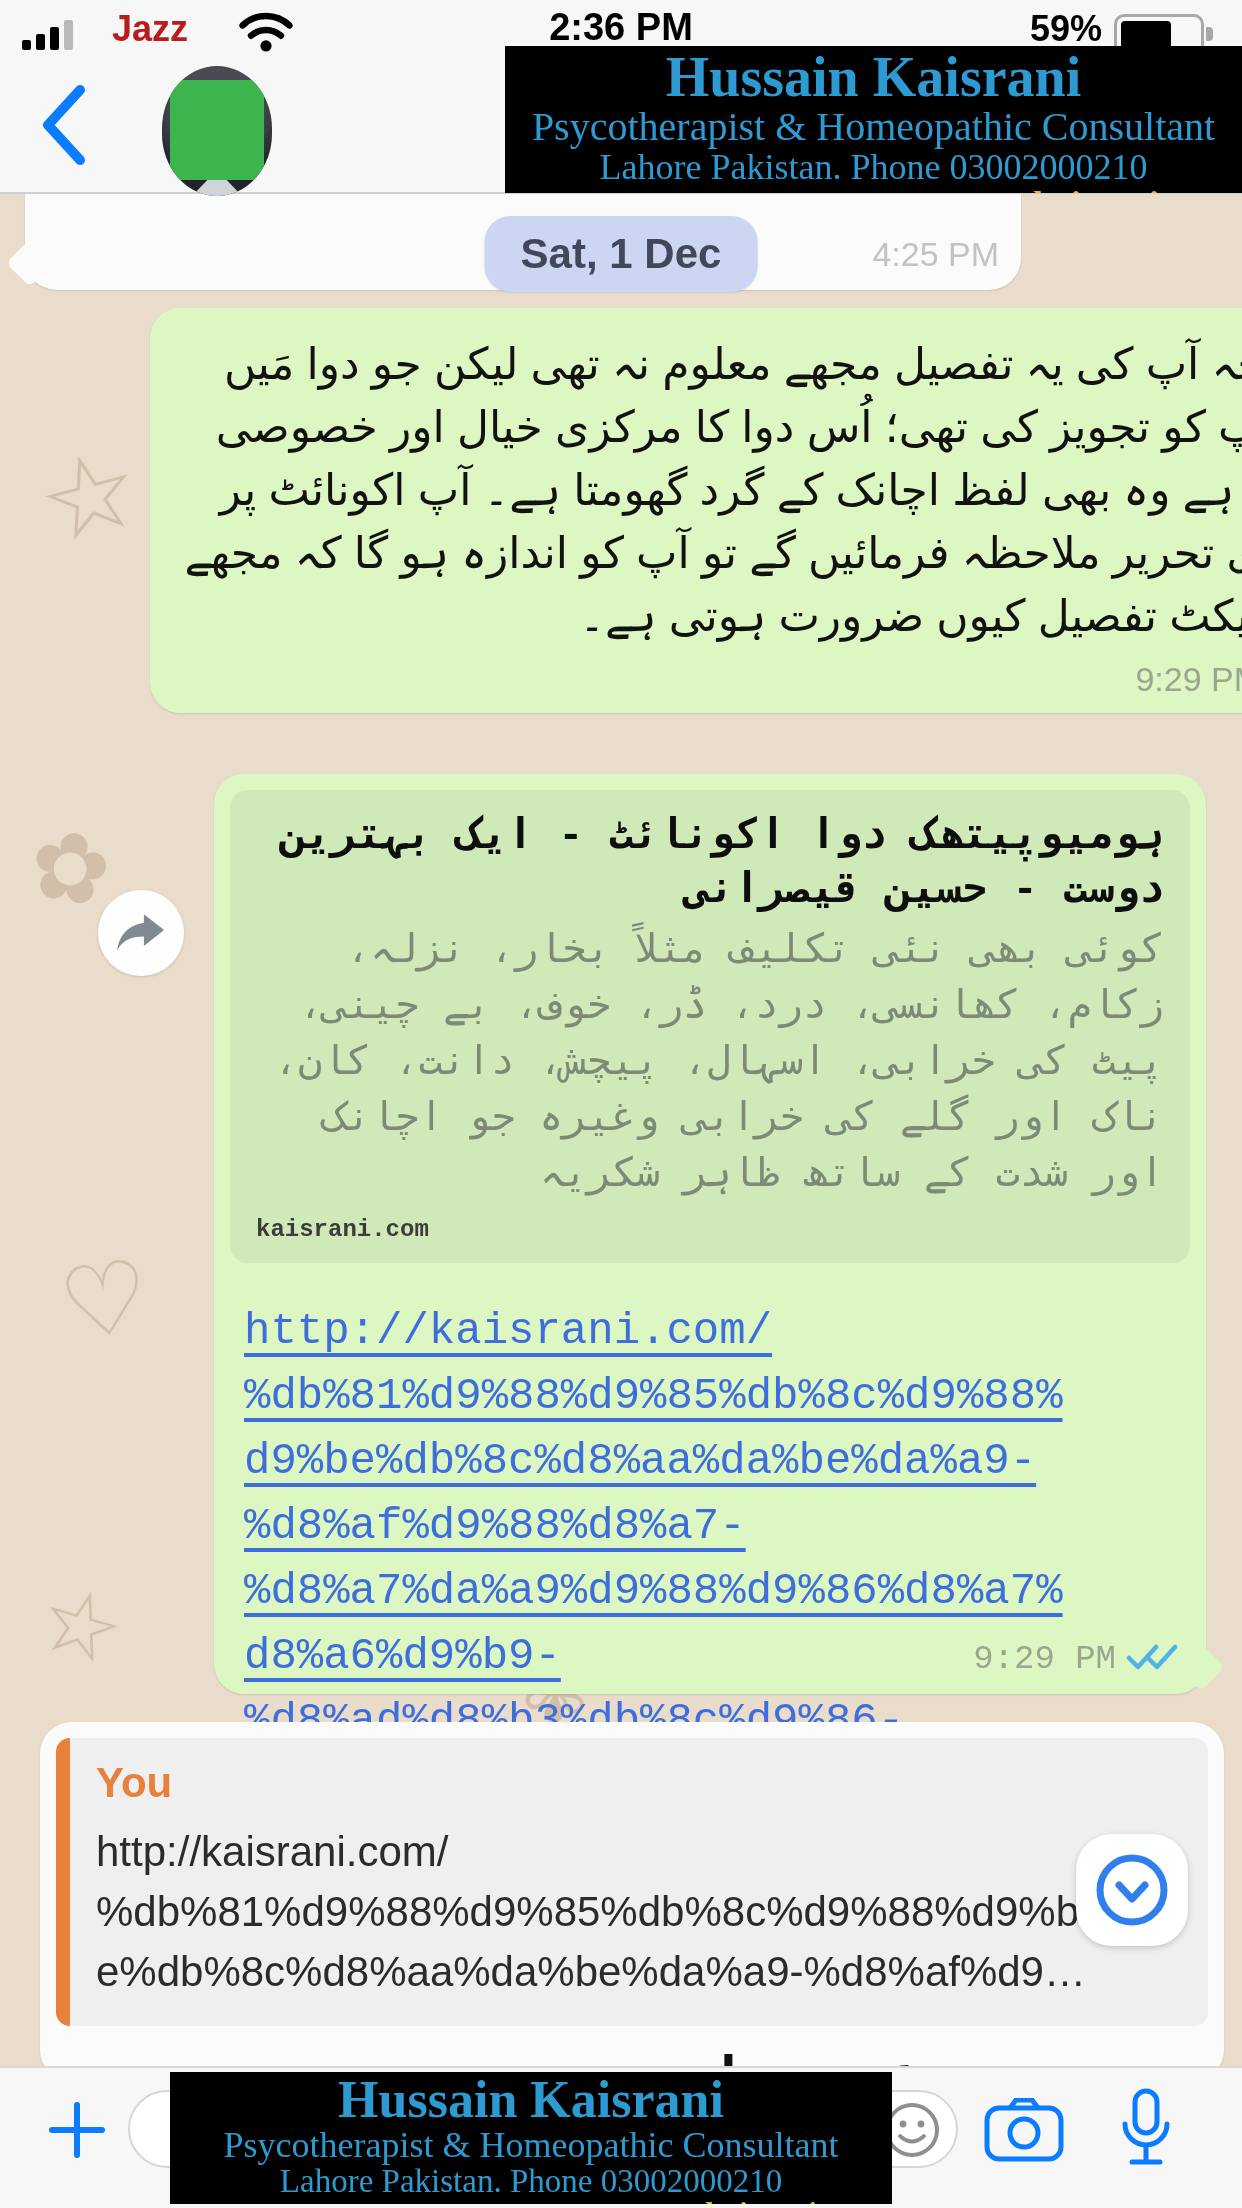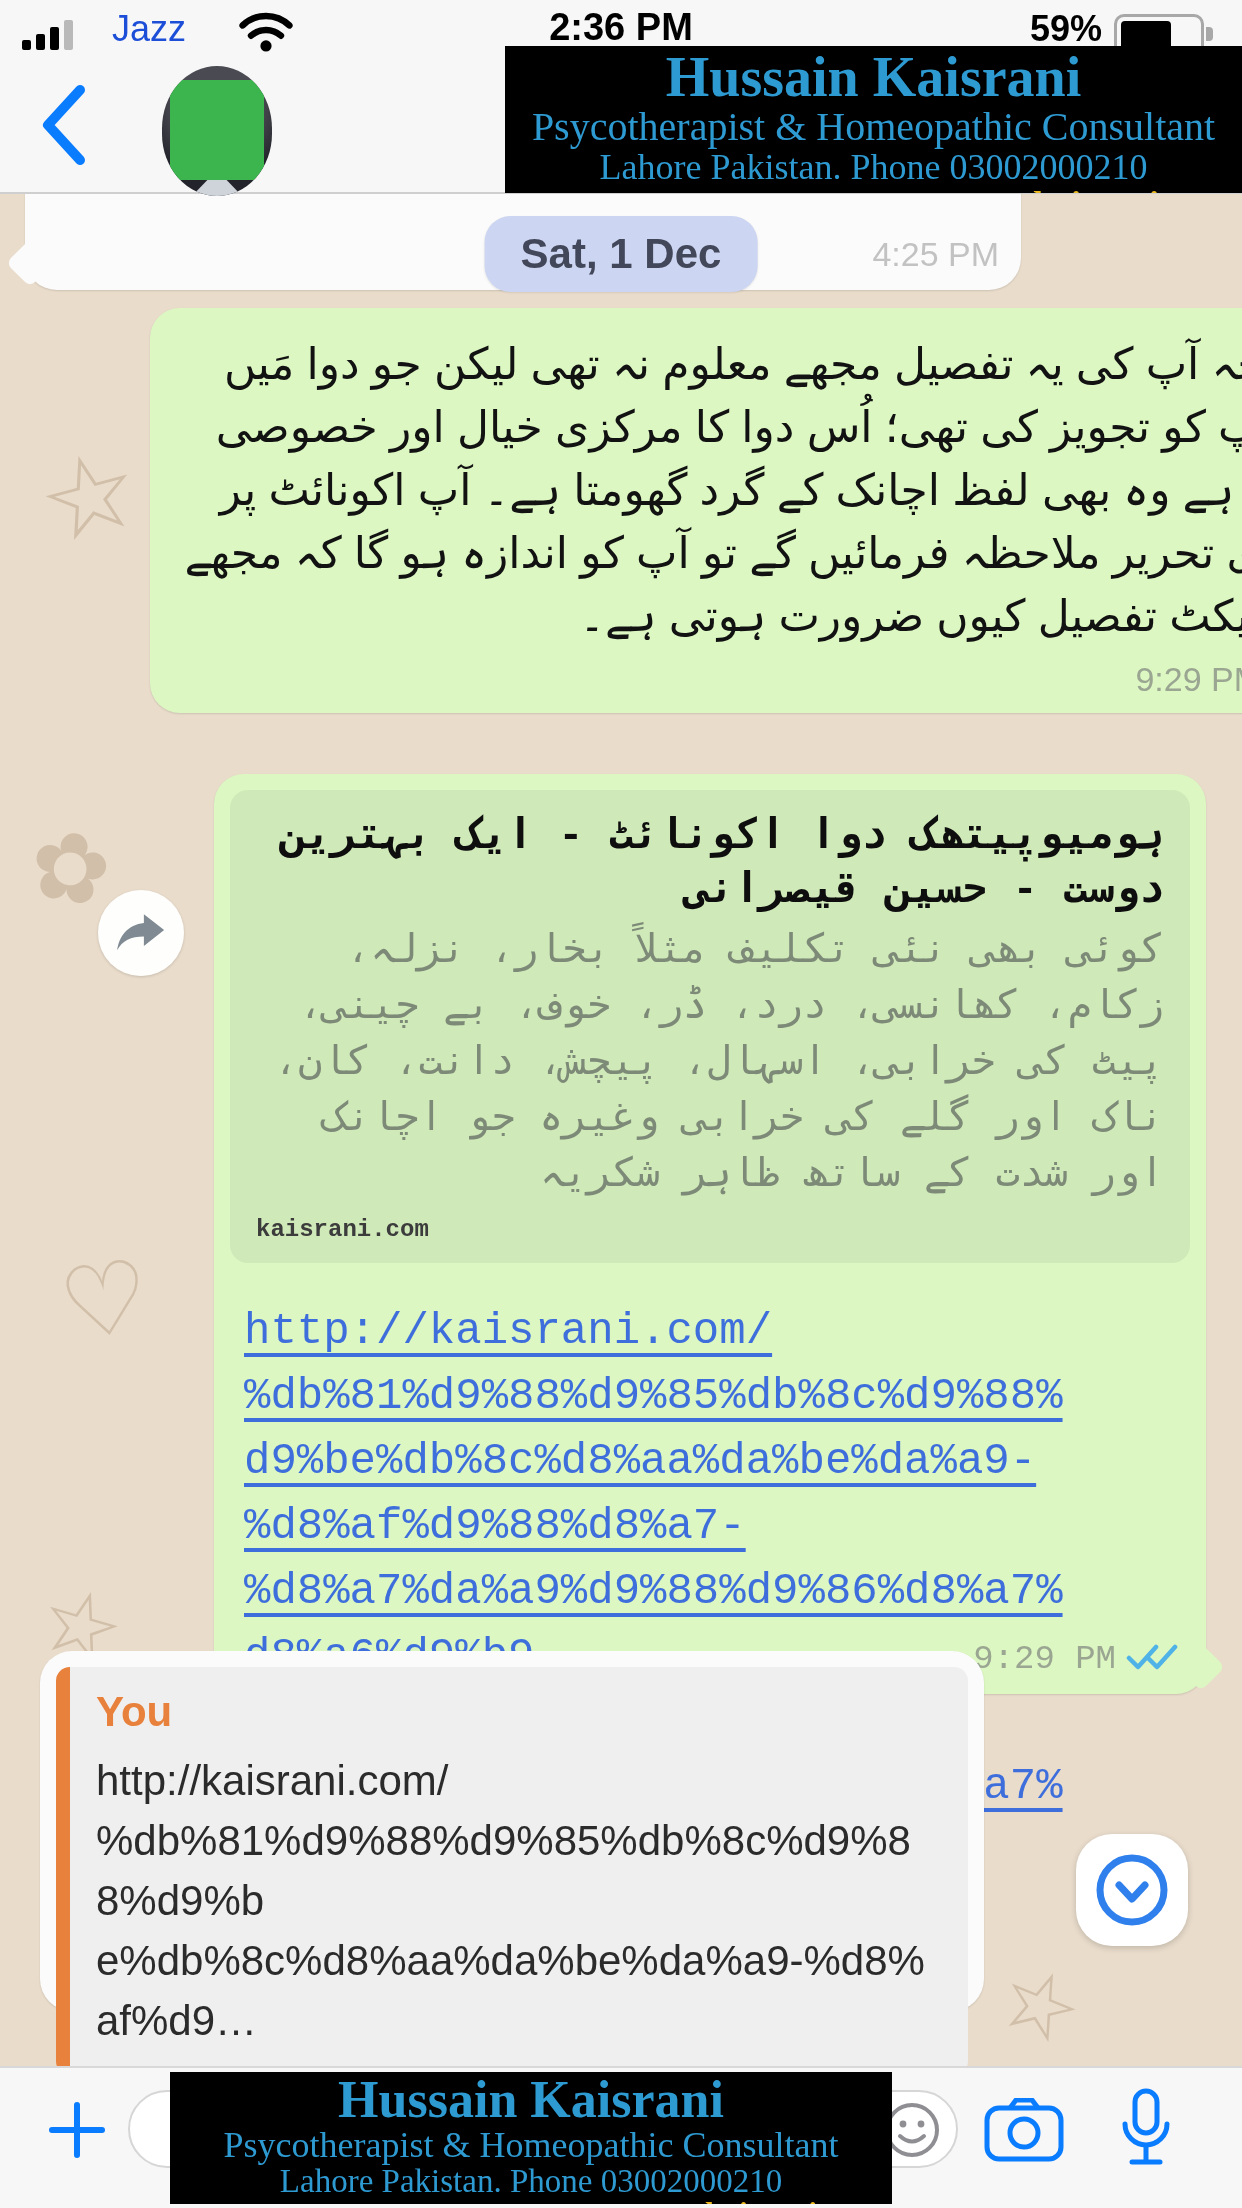--- a/index.html
+++ b/index.html
@@ -9,21 +9,21 @@
   
   .header{position:absolute;left:0;top:0;width:1242px;height:192px;background:#f7f7f7;
     border-bottom:2px solid #cfcfcf;z-index:20;}
   .statusbar{position:absolute;left:0;top:0;width:1242px;height:60px;}
   .sig{position:absolute;left:22px;top:18px;width:78px;height:32px;}
   .sig i{position:absolute;bottom:0;width:9px;background:#000;border-radius:2px;}
   .sig i:nth-child(1){left:0;height:10px}
   .sig i:nth-child(2){left:14px;height:16px}
   .sig i:nth-child(3){left:28px;height:23px}
   .sig i:nth-child(4){left:42px;height:30px;background:#b9b9b9}
-  .carrier{position:absolute;left:112px;top:8px;font-size:36px;font-weight:400;color:#1d4ed8;}
+  .carrier{position:absolute;left:112px;top:8px;font-size:36px;font-weight:700;color:#b91c1c;}
   .wifi{position:absolute;left:238px;top:10px;}
   .sb-time{position:absolute;left:0;width:1242px;text-align:center;top:6px;font-size:38px;font-weight:700;color:#000;}
   .batt-pct{position:absolute;right:140px;top:8px;font-size:36px;font-weight:600;color:#000;}
   .batt{position:absolute;right:38px;top:14px;width:84px;height:38px;border:3px solid #a8a8a8;border-radius:10px;}
   .batt .fill{position:absolute;left:4px;top:4px;bottom:4px;width:59%;background:#000;border-radius:4px;}
   .batt .nub{position:absolute;right:-12px;top:10px;width:7px;height:14px;background:#a8a8a8;border-radius:0 4px 4px 0;}
 
   .navbar{position:absolute;left:0;top:60px;width:1242px;height:130px;}
   .back{position:absolute;left:38px;top:22px;}
   .avatar{position:absolute;left:162px;top:6px;width:110px;height:130px;border-radius:60px/68px;overflow:hidden;
@@ -84,21 +84,21 @@
   .urlblock{padding:20px 16px 0 30px;font-size:44px;line-height:65px;color:#3d6edc;
     text-decoration:underline;text-underline-offset:10px;text-align:left;word-break:break-all;}
   .msg2 .meta{right:28px;bottom:16px;}
 
   
   .fwd{position:absolute;left:98px;top:698px;width:86px;height:86px;border-radius:50%;
     background:rgba(255,255,255,.95);box-shadow:0 1px 3px rgba(0,0,0,.15);z-index:3;
     display:flex;align-items:center;justify-content:center;}
 
   
-  .msg3{left:40px;top:1459px;width:944px;height:360px;box-sizing:border-box;border-radius:32px;}
+  .msg3{left:40px;top:1530px;width:1184px;height:360px;box-sizing:border-box;border-radius:32px;}
   .quote{margin:16px;background:#efefef;border-radius:14px;border-left:14px solid #e8813c;
     padding:20px 26px 24px 26px;}
   .quote .q-author{color:#e8813c;font-weight:700;font-size:42px;line-height:50px;}
   .quote .q-lines{margin-top:14px;color:#2b2b2b;font-size:42px;line-height:60px;text-align:left;word-break:break-all;}
   .msg3 .reply-text{direction:rtl;text-align:right;padding:4px 200px 0 0;font-size:46px;font-weight:700;color:#111;}
 
   
   .scrollbtn{position:absolute;left:1076px;top:1642px;width:112px;height:112px;background:#fff;
     border-radius:36px;box-shadow:0 2px 6px rgba(0,0,0,.18);z-index:5;
     display:flex;align-items:center;justify-content:center;}

